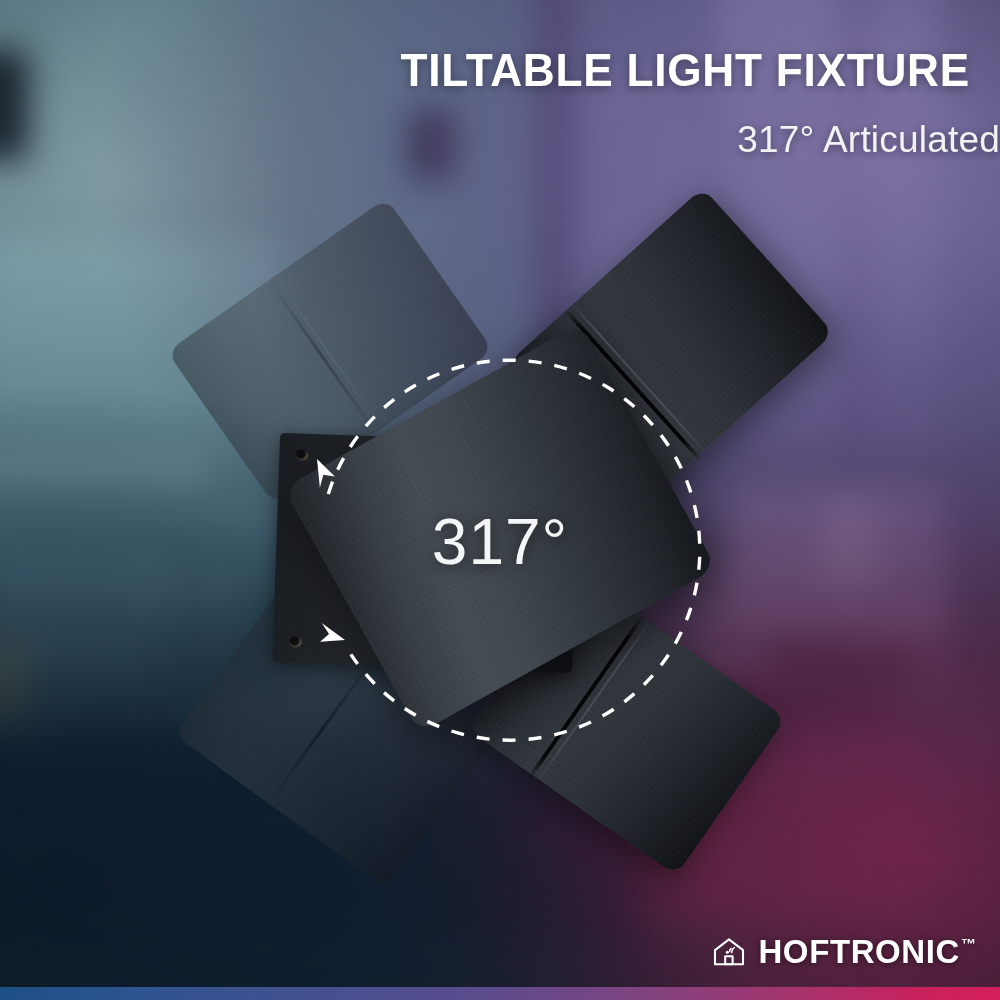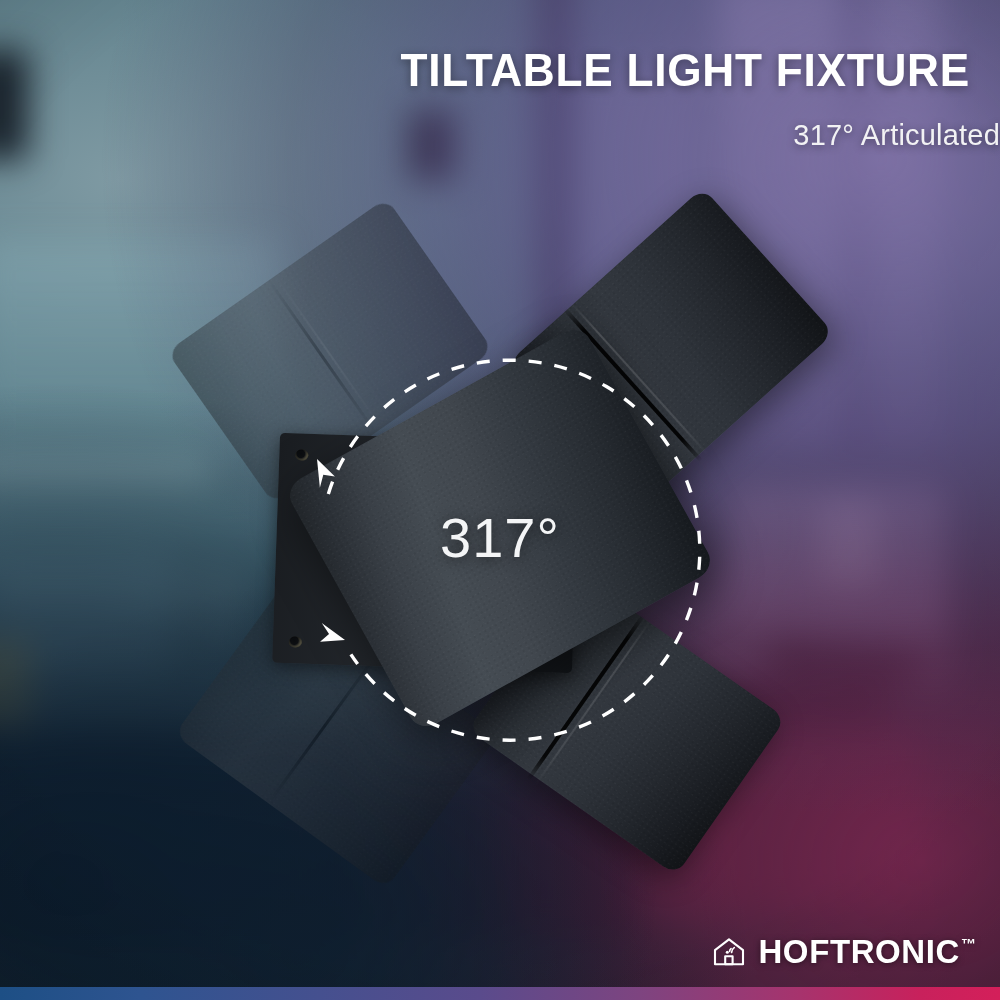--- a/index.html
+++ b/index.html
@@ -27,21 +27,21 @@
   .blurlayer{position:absolute;inset:-60px;filter:blur(17px);}
   .b{position:absolute;}
   .vig{position:absolute;inset:0;pointer-events:none;
     background:radial-gradient(120% 110% at 50% 44%, rgba(0,0,0,0) 48%, rgba(0,0,0,.26) 82%, rgba(0,0,0,.46) 100%);}
 
   
   .head{position:absolute;left:0;right:0;top:46px;text-align:right;z-index:40;}
   .title{color:#fff;font-weight:700;font-size:47px;letter-spacing:.8px;
     line-height:1;transform:scaleX(.94);transform-origin:center;
     text-shadow:0 2px 10px rgba(0,0,0,.40);margin:0;}
-  .sub{color:#f2f2f4;font-weight:300;font-size:29px;letter-spacing:.2px;margin:26px 0 0;
+  .sub{color:#f2f2f4;font-weight:300;font-size:37px;letter-spacing:.2px;margin:26px 0 0;
     text-shadow:0 2px 9px rgba(0,0,0,.45);}
 
   
   #product{position:absolute;left:0;top:0;width:1000px;height:1000px;z-index:20;}
 
   .cyl{position:absolute;border-radius:16px/14px;}
   
   .ghost{opacity:.46;filter:blur(.4px);}
   .ghost2{opacity:.40;filter:blur(.4px);}
 
@@ -70,21 +70,21 @@
   .plate{position:absolute;background:linear-gradient(96deg,#1a1d21 0%,#23272c 38%,#1d2126 72%,#121519 100%);
     border-radius:5px;box-shadow:0 4px 18px rgba(0,0,0,.45);}
   .screw{position:absolute;width:13px;height:11px;border-radius:50%;
     background:radial-gradient(circle at 42% 38%, #0a0c0e 0%, #0d0f12 38%, #5d5a48 66%, #8e8a6e 82%, #46443a 100%);
     box-shadow:inset 0 0 2px rgba(0,0,0,.9);}
 
   
   #overlay{position:absolute;left:0;top:0;z-index:30;}
 
   .deg{position:absolute;left:0;right:0;top:505px;text-align:center;z-index:35;
-    color:#f4f5f6;font-weight:300;font-size:56px;letter-spacing:1px;
+    color:#f4f5f6;font-weight:300;font-size:64px;letter-spacing:1px;
     text-shadow:0 2px 14px rgba(0,0,0,.55);}
 
   
   .logo{position:absolute;right:24px;bottom:32px;display:flex;align-items:center;gap:12px;z-index:45;}
   .logo-mark{width:34px;height:30px;flex:0 0 auto;}
   .logo-text{color:#fff;font-size:33px;font-weight:700;letter-spacing:.6px;line-height:1;
     display:flex;align-items:flex-start;text-shadow:0 1px 6px rgba(0,0,0,.5);}
   .tm{font-size:15px;font-weight:700;margin-left:1px;margin-top:1px;letter-spacing:0;}
 
   

